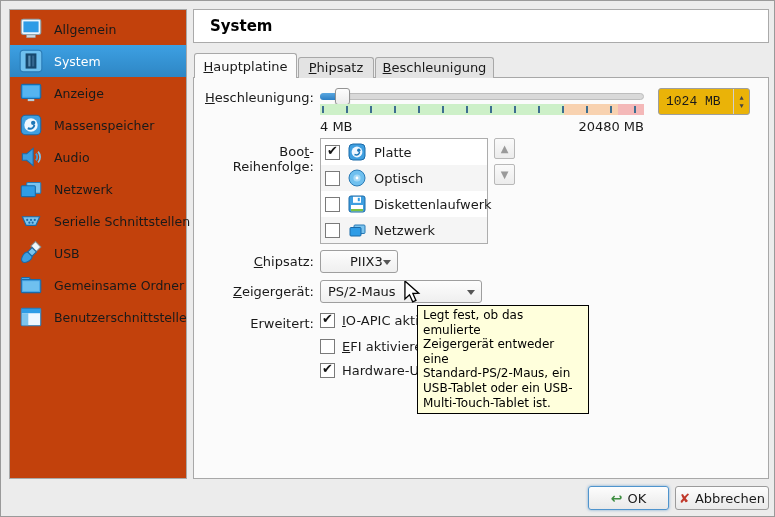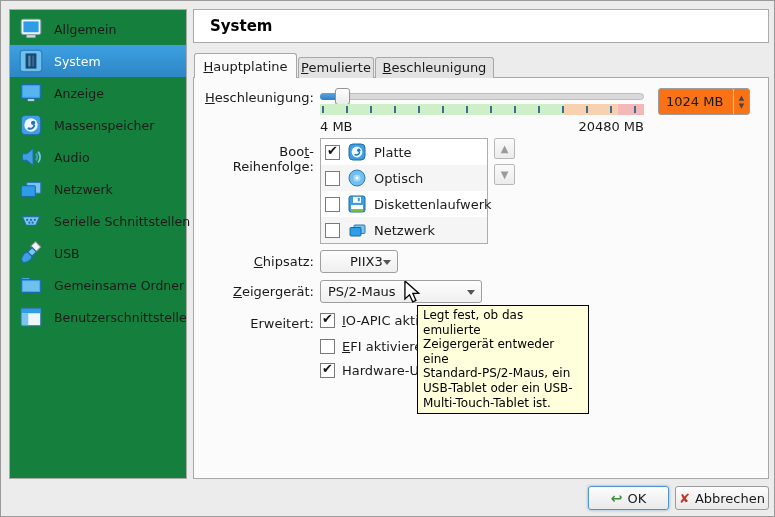--- a/index.html
+++ b/index.html
@@ -1,21 +1,21 @@
 <!DOCTYPE html>
 <html><head>
 <meta charset="utf-8">
 <style>
   * { margin:0; padding:0; box-sizing:border-box; }
   html,body { width:775px; height:517px; }
   body { font-family:"DejaVu Sans","Liberation Sans",sans-serif; font-size:13px; color:#1a1a1a; background:#ececec; }
   .win { position:relative; width:775px; height:517px; background:#ececec; border:1px solid #9a9a9a; overflow:hidden; }
 
   
-  .sidebar { position:absolute; left:8px; top:8px; width:178px; height:470px; background:#15803d; border:1px solid #a9a9a9; padding-top:3px; }
+  .sidebar { position:absolute; left:8px; top:8px; width:178px; height:470px; background:#c2410c; border:1px solid #a9a9a9; padding-top:3px; }
   .side-item { height:32px; display:flex; align-items:center; padding-left:8px; cursor:default; }
   .side-item .ic { width:26px; height:26px; margin-right:10px; flex:0 0 26px; }
   .side-item.selected { background:linear-gradient(#3da0e3,#2e86c4); color:#ffffff; }
   .side-label { font-size:12.5px; white-space:nowrap; }
 
   
   .header-box { position:absolute; left:192px; top:8px; width:576px; height:34px; background:#ffffff; border:1px solid #aaaaaa; display:flex; align-items:center; padding-left:16px; }
   .header-title { font-size:15px; font-weight:bold; color:#000; }
   .tab { position:absolute; border:1px solid #a8a8a8; border-bottom:none; border-radius:3px 3px 0 0; text-align:center; z-index:3; }
   .tab.active { left:193px; top:52px; width:103px; height:25px; background:#fbfbfb; line-height:25px; }
@@ -30,21 +30,21 @@
   
   .slider { position:absolute; left:126px; top:9px; width:324px; height:18px; }
   .groove { position:absolute; left:0; top:6px; width:100%; height:7px; background:#d9d9d9; border:1px solid #bdbdbd; border-radius:4px; }
   .groove-fill { position:absolute; left:0; top:6px; width:22px; height:7px; background:linear-gradient(#59a7e0,#2d7fc4); border-radius:4px 0 0 4px; }
   .handle { position:absolute; left:15px; top:1px; width:15px; height:17px; background:linear-gradient(#fdfdfd,#ececec); border:1px solid #949494; border-radius:3px; box-shadow:0 1px 1px rgba(0,0,0,.25); }
   .ruler { position:absolute; left:126px; top:26px; width:324px; height:11px; display:flex; }
   .rz { height:100%; }
   .ticks { position:absolute; left:2px; top:2px; width:320px; height:7px;
            background:repeating-linear-gradient(to right,#3c6e8f 0 2px,transparent 2px 24px); }
   .minmax { position:absolute; top:41px; font-size:13px; }
-  .spinbox { position:absolute; left:464px; top:10px; width:92px; height:27px; background:#f97316; border:1px solid #9e9e9e; border-radius:3px; display:flex; align-items:center; }
+  .spinbox { position:absolute; left:464px; top:10px; width:92px; height:27px; background:#eab308; border:1px solid #9e9e9e; border-radius:3px; display:flex; align-items:center;font-family:Liberation Mono, monospace; }
   .spin-val { flex:1; padding-left:7px; font-size:13px; }
   .spin-btns { width:16px; height:100%; display:flex; flex-direction:column; justify-content:center; border-left:1px solid #d0d0d0; }
   .spin-btns span { font-size:7px; line-height:8px; text-align:center; color:#444; cursor:default; }
 
   
   .boot-list { position:absolute; left:126px; top:60px; width:168px; height:106px; background:#ffffff; border:1px solid #adadad; }
   .boot-row { height:26px; display:flex; align-items:center; padding-left:4px; }
   .boot-row:nth-child(even) { background:#f5f5f5; }
   .cb { width:15px; height:15px; border:1px solid #7a7a7a; background:#fff; display:inline-block; position:relative; flex:0 0 15px; }
   .cb.checked::after { content:"✔"; position:absolute; left:1px; top:-3px; font-size:13px; color:#111; }
@@ -161,21 +161,21 @@
         </svg>
       <span class="side-label">Benutzerschnittstelle</span>
     </div>
   </div>
 
   <div class="header-box">
     <span class="header-title">System</span>
   </div>
 
   <div class="tab active"><span></span><span class="mn">H</span><span>auptplatine</span></div>
-  <div class="tab inactive t2"><span></span><span class="mn">P</span><span>emulierte</span></div>
+  <div class="tab inactive t2"><span></span><span class="mn">P</span><span>hipsatz</span></div>
   <div class="tab inactive t3"><span></span><span class="mn">B</span><span>eschleunigung</span></div>
 
   <div class="pane">
 
     <div class="flabel" style="left:0;top:12px;"><span></span><span class="mn">H</span><span>eschleunigung:</span></div>
     <div class="slider">
       <div class="groove"></div>
       <div class="groove-fill"></div>
       <div class="handle"></div>
     </div>

